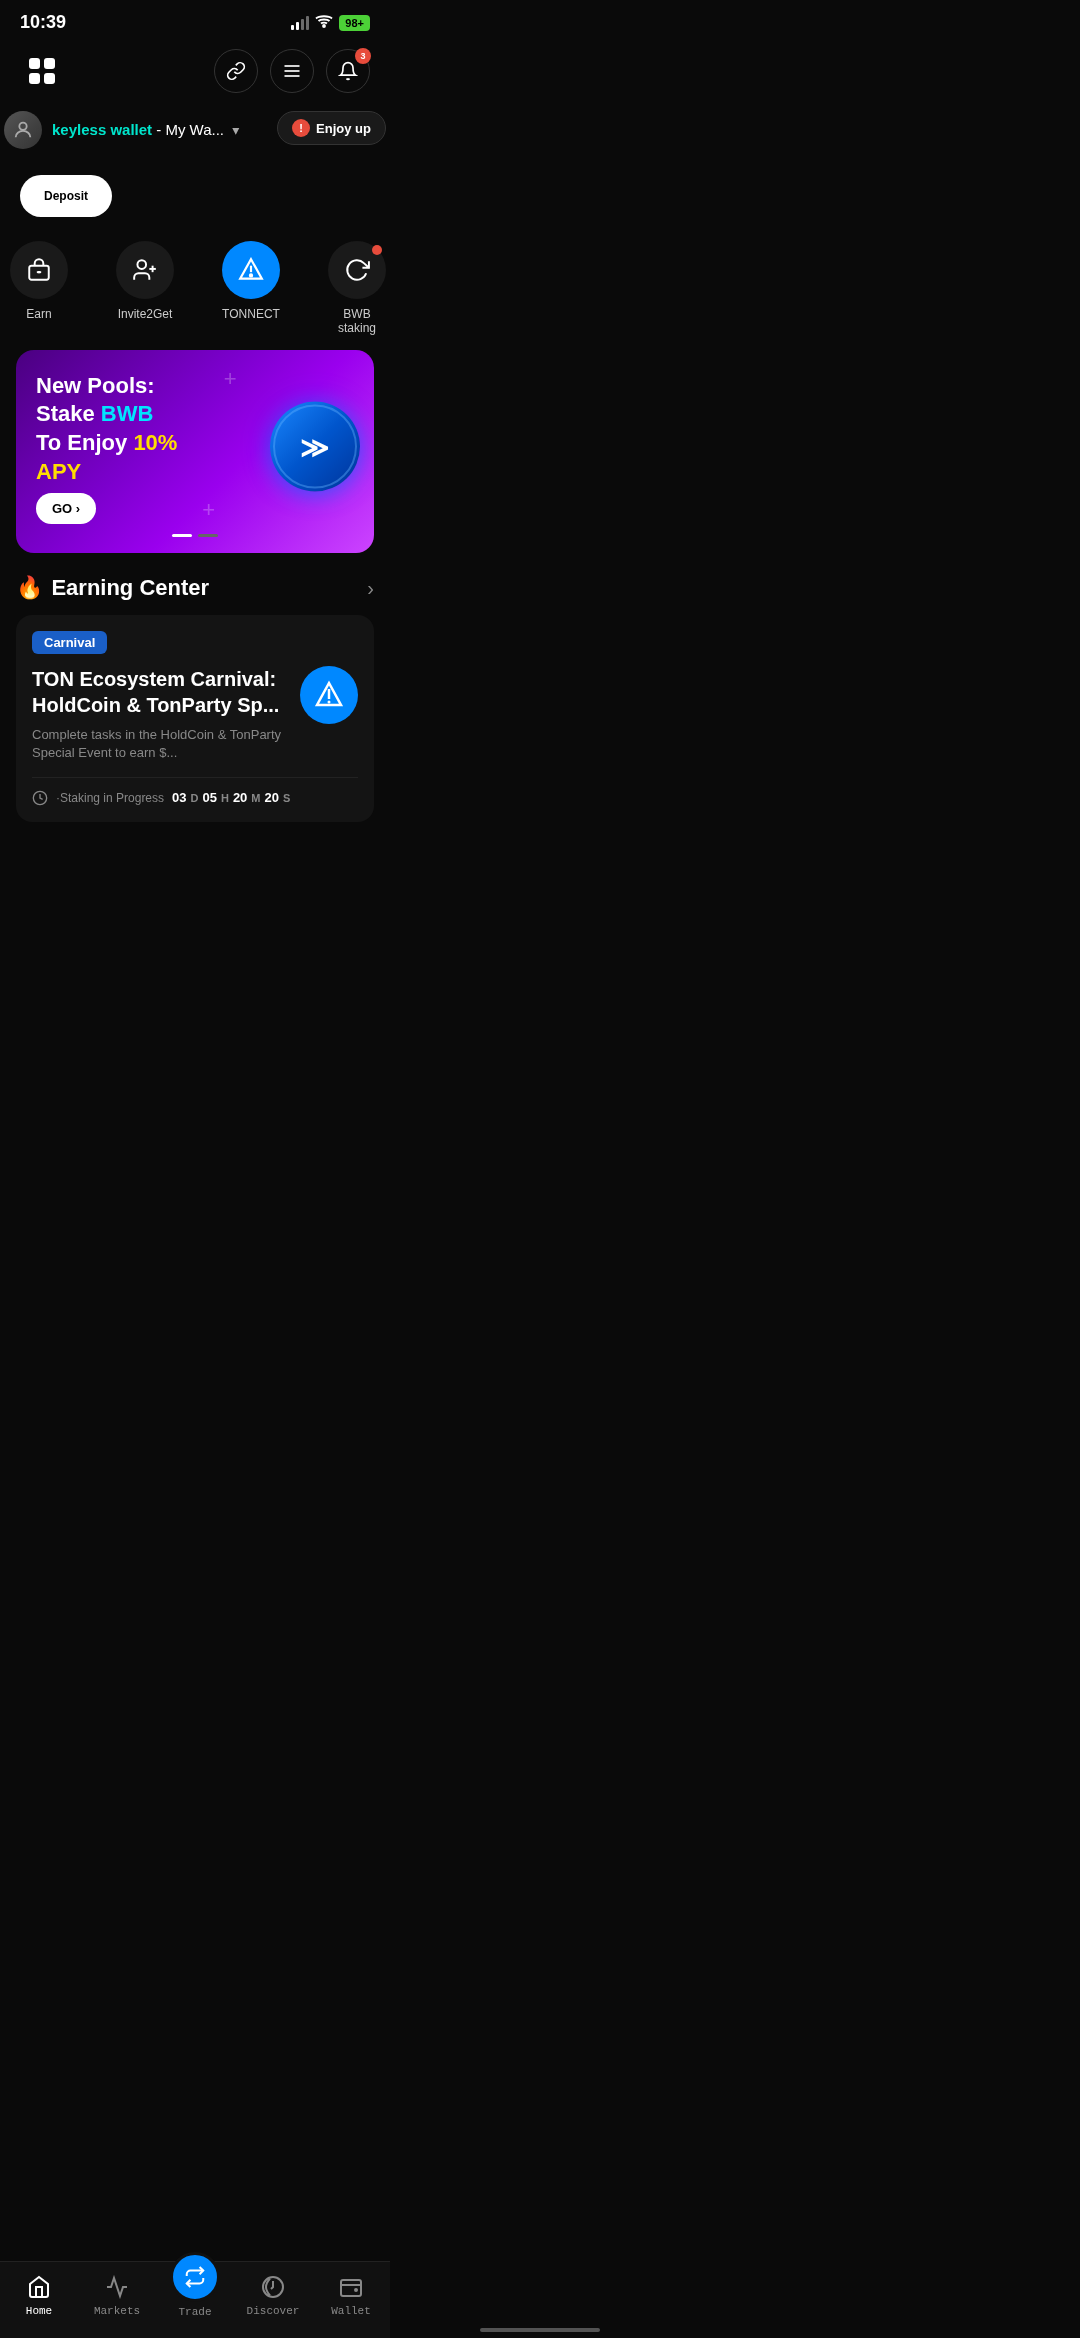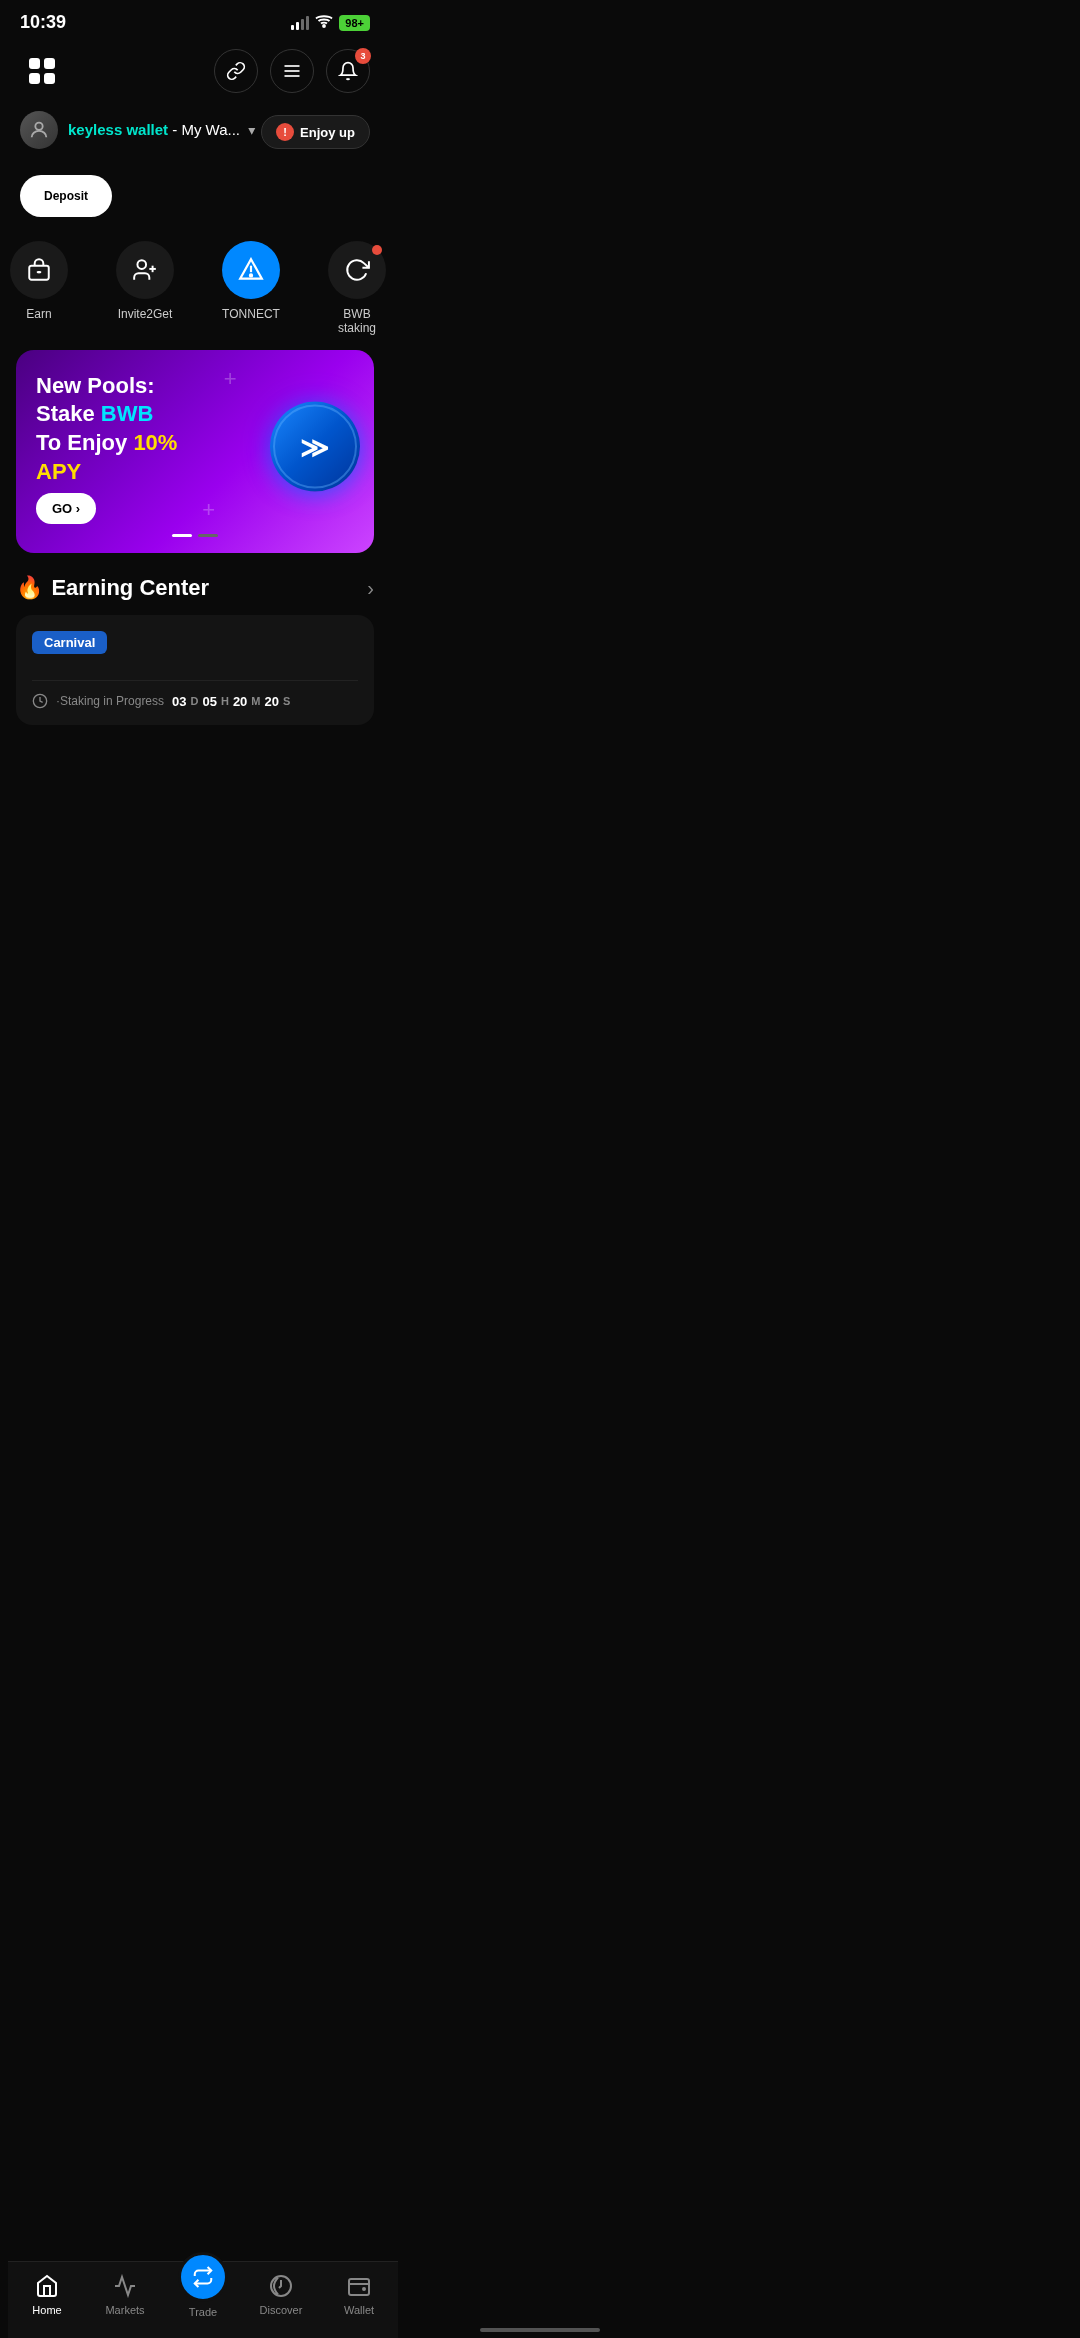--- a/index.html
+++ b/index.html
@@ -117,23 +117,23 @@
       height: 16px;
       border-radius: 50%;
       display: flex;
       align-items: center;
       justify-content: center;
     }
 
     
     .wallet-row {
       display: flex;
-      align-items: flex-end;
+      align-items: flex-start;
       justify-content: space-between;
-      padding: 6px 20px 12px;
+      padding: 6px 4px 12px;
     }
     .wallet-info {
       display: flex;
       align-items: center;
       gap: 10px;
     }
     .wallet-avatar {
       width: 38px;
       height: 38px;
       border-radius: 50%;
@@ -471,28 +471,29 @@
     }
     .timer-sep {
       color: #888;
       font-size: 11px;
     }
 
     
     .bottom-nav {
       position: fixed;
       bottom: 0;
-      left: 8px;
+      left: 0;
       width: 390px;
       background: #111;
       border-top: 1px solid #222;
       display: flex;
       justify-content: space-around;
-      align-items: flex-start;
+      align-items: center;
       padding: 10px 0 20px;
+      font-family: Liberation Mono, monospace;
     }
     .nav-item {
       display: flex;
       flex-direction: column;
       align-items: center;
       gap: 4px;
       cursor: pointer;
       min-width: 60px;
     }
     .nav-icon-wrap {
@@ -713,20 +714,33 @@
   <div class="earning-header">
     <div class="earning-title">
       <span>🔥</span>
       <span>Earning Center</span>
     </div>
     <span class="chevron-right">›</span>
   </div>
 
   <div class="earning-card">
     <span class="getdrops-badge">Carnival</span>
+    <div class="earning-card-content">
+      <div class="earning-card-left">
+        <div class="earning-card-title">TON Ecosystem Carnival: HoldCoin &amp; TonParty Sp...</div>
+        <div class="earning-card-desc">Complete tasks in the HoldCoin &amp; TonParty Special Event to earn $...</div>
+      </div>
+      <div class="earning-card-icon">
+        <svg class="ton-logo" viewBox="0 0 32 32" fill="none">
+          <polygon points="16,4 28,26 4,26" fill="none" stroke="#fff" stroke-width="2.5"></polygon>
+          <line x1="16" y1="10" x2="16" y2="20" stroke="#fff" stroke-width="2.5"></line>
+          <circle cx="16" cy="23" r="1.5" fill="#fff"></circle>
+        </svg>
+      </div>
+    </div>
     <div class="staking-row">
       <svg width="16" height="16" viewBox="0 0 24 24" fill="none" stroke="#888" stroke-width="2">
         <circle cx="12" cy="12" r="10"></circle>
           <polyline points="12,6 12,12 16,14"></polyline>
       </svg>
       <span class="staking-label">·Staking in Progress</span>
       <div class="staking-timer">
         <span>03</span>
         <span class="timer-sep">D</span>
         <span>05</span>

